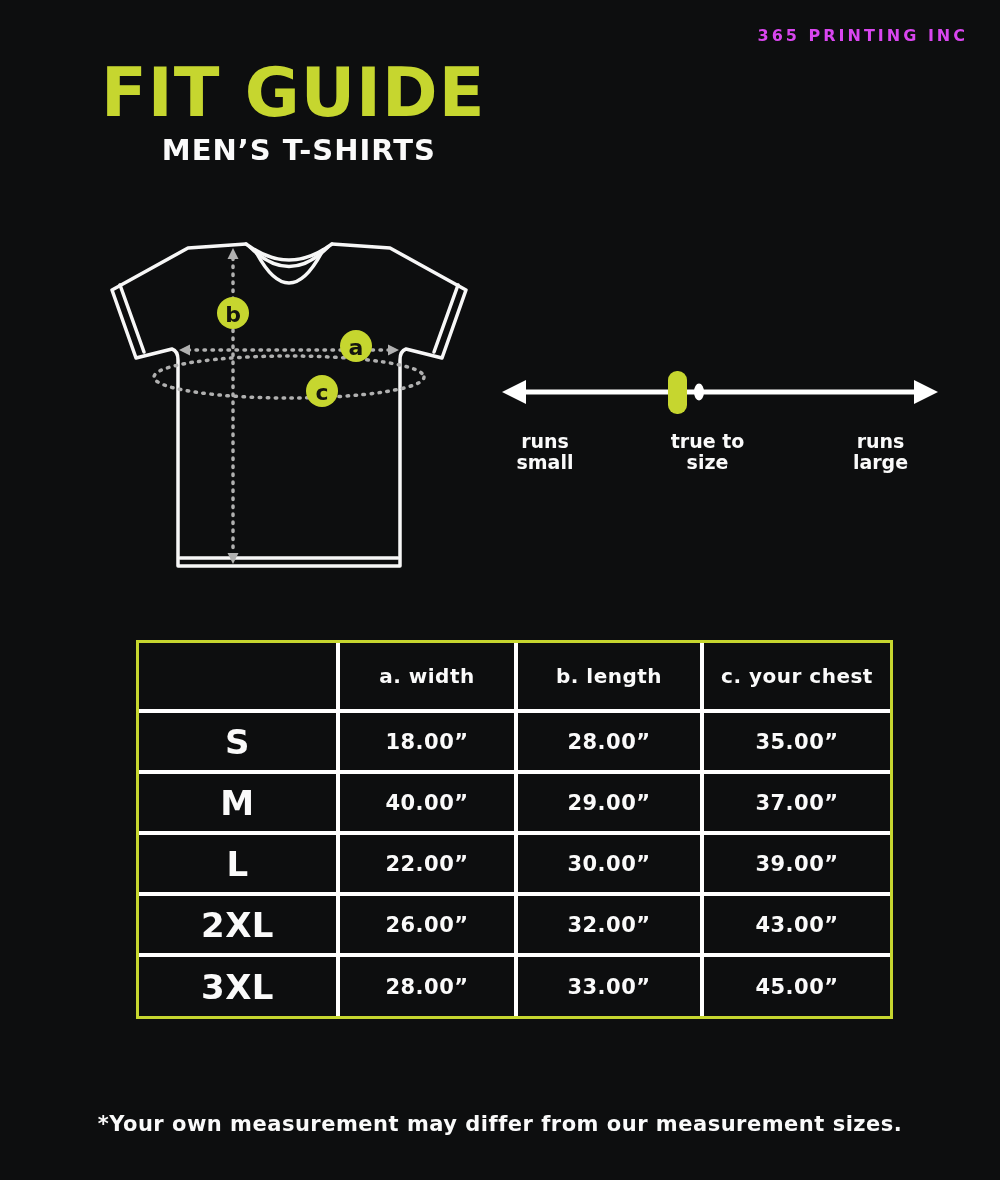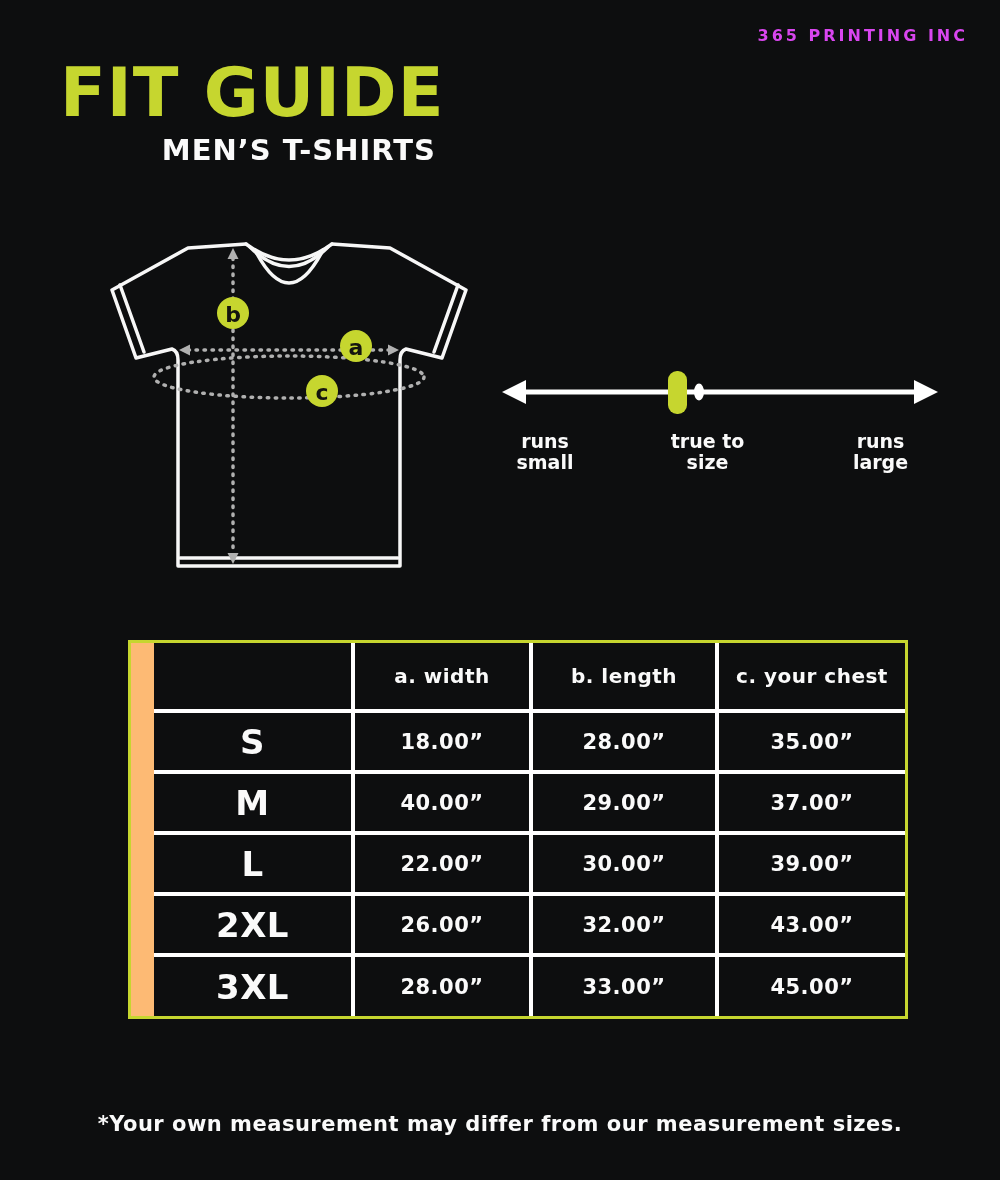--- a/index.html
+++ b/index.html
@@ -14,42 +14,42 @@
 
   .brand {
     position:absolute; top:26px; right:32px;
     font-size:16px; font-weight:bold; letter-spacing:3px;
     color:#d946ef; white-space:nowrap;
   }
 
   .title-block { position:absolute; left:60px; top:60px; width:376px; }
   .title {
     font-size:67px; font-weight:bold; line-height:1.0;
-    letter-spacing:1px; color:#c6d62f; text-align:left; white-space:nowrap;
+    letter-spacing:1px; color:#c6d62f; text-align:left; white-space:nowrap;margin-left:41px;
   }
   .subtitle {
     margin-top:6px; font-size:29px; font-weight:bold;
     color:#fafafa; text-align:right; letter-spacing:1px; white-space:nowrap;
   }
 
   .tshirt-svg { position:absolute; left:100px; top:228px; width:380px; height:360px; }
   .scale-svg  { position:absolute; left:500px; top:356px; width:440px; height:72px; }
 
   .scale-label {
     position:absolute; text-align:center;
     font-size:19px; font-weight:bold; line-height:1.1;
     color:#fafafa; white-space:pre-line;
   }
   .scale-label.left   { left:505px; top:431px; width:80px; }
   .scale-label.center { left:650px; top:431px; width:115px; }
   .scale-label.right  { left:838px; top:431px; width:85px; }
 
   .chart-wrap {
-    position:absolute; left:128px; top:640px;
-    border:3px solid #c6d62f; background:#fdba74;padding-left:23px;
+    position:absolute; left:136px; top:640px;
+    border:3px solid #c6d62f; background:#fdba74;
   }
   table.size-table { border-collapse:collapse; table-layout:fixed; width:751px; }
   .size-table th, .size-table td {
     border:4px solid #ffffff; text-align:center; vertical-align:middle;
     color:#fafafa; background:#0d0e0f;
   }
   .size-table th { height:68px; font-size:20px; font-weight:bold; letter-spacing:0.5px; }
   .size-table td { height:61px; font-size:21px; font-weight:bold; letter-spacing:0.5px; }
   .size-table td.size-cell { font-size:34px; font-weight:bold; }
   .size-table tr > *:first-child { border-left:none; }

